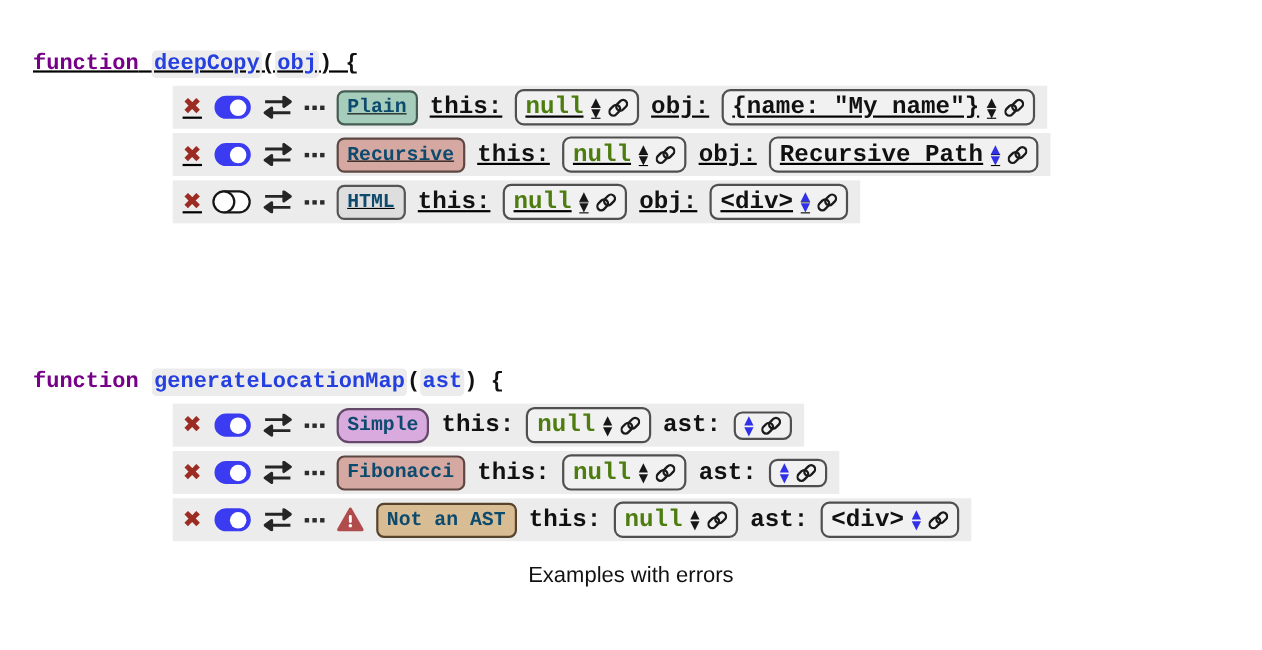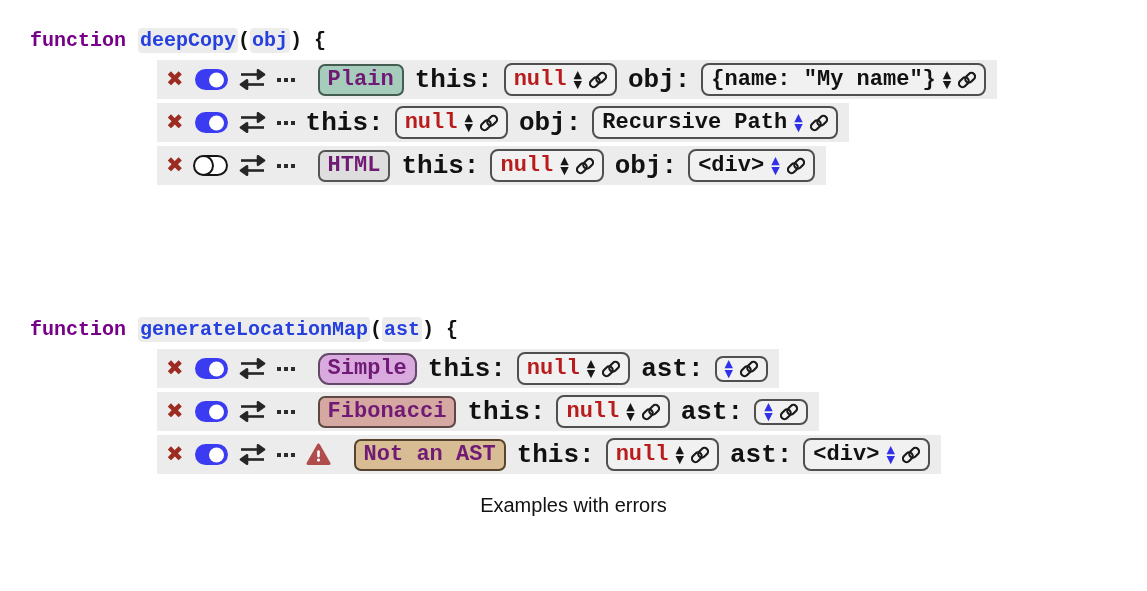--- a/index.html
+++ b/index.html
@@ -1,39 +1,39 @@
 <!DOCTYPE html>
 <html><head>
 <meta charset="utf-8">
 <style>
   html,body{margin:0;padding:0;background:#ffffff;}
   body{width:1147px;height:591px;overflow:hidden;font-family:"Liberation Sans",sans-serif;}
   .block{margin:0;}
-  .block1{padding-top:28px;}
+  .block1{padding-top:46px;text-decoration:underline;}
   .block2{margin-top:132px;}
   .code-line{margin-left:30px;font-family:"Liberation Mono",monospace;font-size:20px;font-weight:700;color:#111;white-space:pre;line-height:26px;margin-bottom:6px;}
   .kw{color:#770088;}
   .ident{color:#2640df;background:#ececec;border-radius:4px;padding:1px 2px;}
   .plain-code{color:#111;}
   .rows{margin-left:157px;display:flex;flex-direction:column;align-items:flex-start;gap:4px;}
   .row{display:inline-flex;align-items:center;gap:11px;background:#ececec;padding:3px 11px 3px 9px;}
   .xbtn{color:#9c2b21;font-size:21px;font-weight:700;line-height:21px;cursor:pointer;font-family:"DejaVu Sans",sans-serif;}
   
   .toggle{position:relative;display:inline-block;width:33px;height:21px;border:2.5px solid #161616;border-radius:12px;background:#fff;box-sizing:border-box;}
   .toggle .knob{position:absolute;left:-4px;top:-2.5px;width:21px;height:21px;border:2.5px solid #161616;border-radius:50%;background:#fff;box-sizing:border-box;}
   .toggle.on{background:#3b3bf2;border-color:#3b3bf2;}
   .toggle.on .knob{width:15px;height:15px;border:none;left:auto;right:2px;top:50%;transform:translateY(-50%);}
   .swap svg, .warn svg{display:block;}
   .dots{display:inline-flex;gap:3px;align-items:center;}
   .dots i{display:block;width:4px;height:4px;background:#2b2b2b;}
-  .badge{font-family:"Liberation Mono",monospace;font-size:22px;font-weight:700;color:#701a75;border:2px solid #555;border-radius:7px;padding:1px 8px;line-height:26px;white-space:pre;margin-left:12px;}
-  .flabel{font-family:"Liberation Mono",monospace;font-size:26px;font-weight:700;color:#111;white-space:pre;}
+  .badge{font-family:"Liberation Mono",monospace;font-size:18px;font-weight:700;color:#0c4a6e;border:2px solid #555;border-radius:7px;padding:1px 8px;line-height:26px;white-space:pre;}
+  .flabel{font-family:"Liberation Mono",monospace;font-size:22px;font-weight:700;color:#111;white-space:pre;}
   .field{display:inline-flex;align-items:center;gap:7px;border:2px solid #4f4f4f;border-radius:8px;background:#f1f1f1;padding:1px 8px;}
   .fval{font-family:"Liberation Mono",monospace;font-size:22px;font-weight:700;color:#111;white-space:pre;line-height:27px;}
-  .fval.muted{color:#b91c1c;}
+  .fval.muted{color:#4d7c0f;}
   .stepper{display:inline-flex;flex-direction:column;align-items:center;line-height:9px;color:#161616;}
   .stepper span{font-size:11px;line-height:10px;font-family:"DejaVu Sans",sans-serif;}
   .stepper.blue{color:#3030e8;}
   .linkico{display:inline-flex;}
   .caption{width:100%;text-align:center;font-size:20px;color:#111;margin-top:20px;}
 </style>
 </head>
 <body>
 
 <div class="block block1">
@@ -109,20 +109,21 @@
               <line x1="25" y1="15.5" x2="8" y2="15.5"></line>
               <polygon points="8,11.2 2,15.5 8,19.8" stroke-linejoin="round"></polygon>
             </g>
           </svg>
         </span>
       <span class="dots">
           <i></i>
           <i></i>
           <i></i>
         </span>
+      <span class="badge" style="background-color: rgb(213, 168, 161); border-color: rgb(92, 71, 66);">Recursive</span>
       <span class="flabel">this:</span>
       <span class="field">
         <span class="fval muted">null</span>
         <span class="stepper">
             <span>▲</span>
             <span>▼</span>
           </span>
         <span class="linkico">
             <svg width="18" height="18" viewBox="0 0 20 20">
               <g fill="none" stroke="#1a1a1a" stroke-width="2.4">

